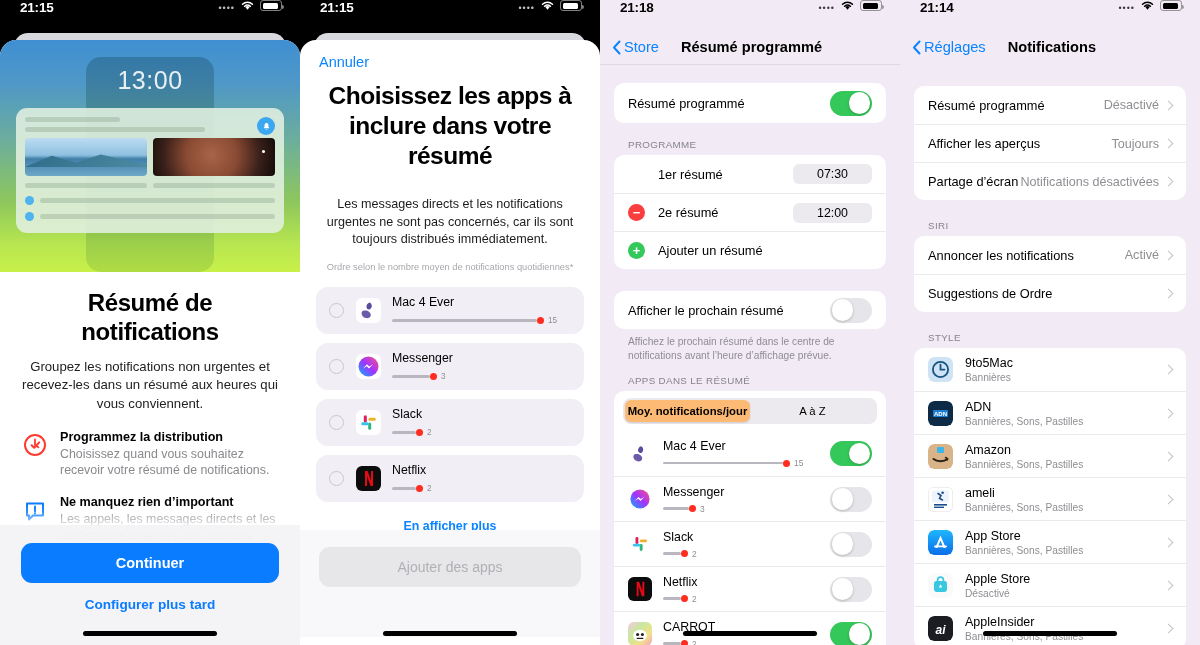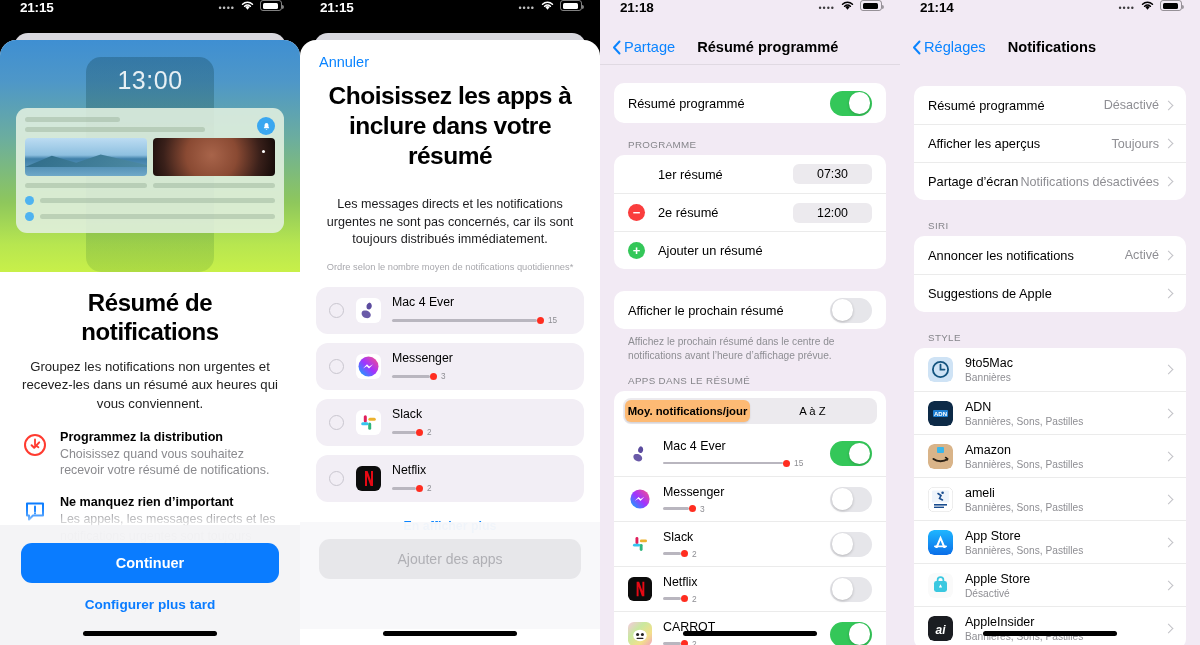--- a/index.html
+++ b/index.html
@@ -107,21 +107,21 @@
       flex:none; margin-right:12px; }
   #p2 .app-ico { width:25px; height:25px; border-radius:6px; flex:none; margin-right:11px; }
   #p2 .app-meta { flex:1; min-width:0; }
   #p2 .app-name { font-size:12.3px; color:#000; line-height:1.1; }
   #p2 .gauge { display:flex; align-items:center; gap:4px; margin-top:6px; }
   #p2 .track { height:2.6px; border-radius:2px; background:#b9b6bf; position:relative; }
   #p2 .knob { width:7px; height:7px; border-radius:50%; background:#ff2d20; flex:none; margin-left:-4px; }
   #p2 .gnum { font-size:8.2px; color:#8e8e93; }
   #p2 .showmore { display:block; width:100%; background:none; border:none; color:#0a84ff;
       font-size:12.4px; font-weight:bold; font-family:inherit; margin-top:17px; cursor:pointer; }
-  #p2 .bottombar { position:absolute; left:0; right:0; bottom:16px; height:107px; z-index:30;
+  #p2 .bottombar { position:absolute; left:0; right:0; bottom:8px; height:107px; z-index:30;
       background:rgba(248,248,250,.97); padding:17px 19px 16px; }
   #p2 .btn-disabled { display:block; width:100%; height:40px; border-radius:11px;
       background:#e7e7ea; color:#b0b0b5; font-size:14px; border:none; font-family:inherit; cursor:default; }
 
   
   .ios { background:#f2eaf4; }
   .navbar { display:flex; align-items:center; padding:0 12px; height:34px; position:relative; }
   .back { display:flex; align-items:center; gap:3px; background:none; border:none;
       color:#0a84ff; font-size:14.6px; font-family:inherit; cursor:pointer; padding:0; }
   .navtitle-l { font-size:14.6px; font-weight:bold; color:#000; margin-left:22px; }
@@ -397,21 +397,21 @@
           <i></i>
         </span>
     </span>
   </div>
 
   <div class="navbar">
     <button class="back">
       <svg width="9" height="15" viewBox="0 0 9 15">
         <path d="M7.5 1.5 L2 7.5 L7.5 13.5" stroke="#0a84ff" stroke-width="2" fill="none" stroke-linecap="round" stroke-linejoin="round"></path>
       </svg>
-      <span>Partage</span>
+      <span>Store</span>
     </button>
     <span class="navtitle-l">Résumé programmé</span>
   </div>
   <div class="navsep"></div>
 
   <div style="height:18px"></div>
   <div class="card">
     <div class="row" style="min-height:40px">
       <span class="row-label">Résumé programmé</span>
       <span class="toggle on">
@@ -631,21 +631,21 @@
 
   <div style="height:20px"></div>
   <div class="sec-hdr">SIRI</div>
   <div class="card">
     <div class="row">
       <span class="row-label">Annoncer les notifications</span>
       <span class="row-val">Activé</span>
       <span class="chev"></span>
     </div>
     <div class="row">
-      <span class="row-label">Suggestions de Apple</span>
+      <span class="row-label">Suggestions de Ordre</span>
       <span class="row-val"></span>
       <span class="chev"></span>
     </div>
   </div>
 
   <div style="height:20px"></div>
   <div class="sec-hdr">STYLE</div>
   <div class="card">
 
     <div class="approw">

